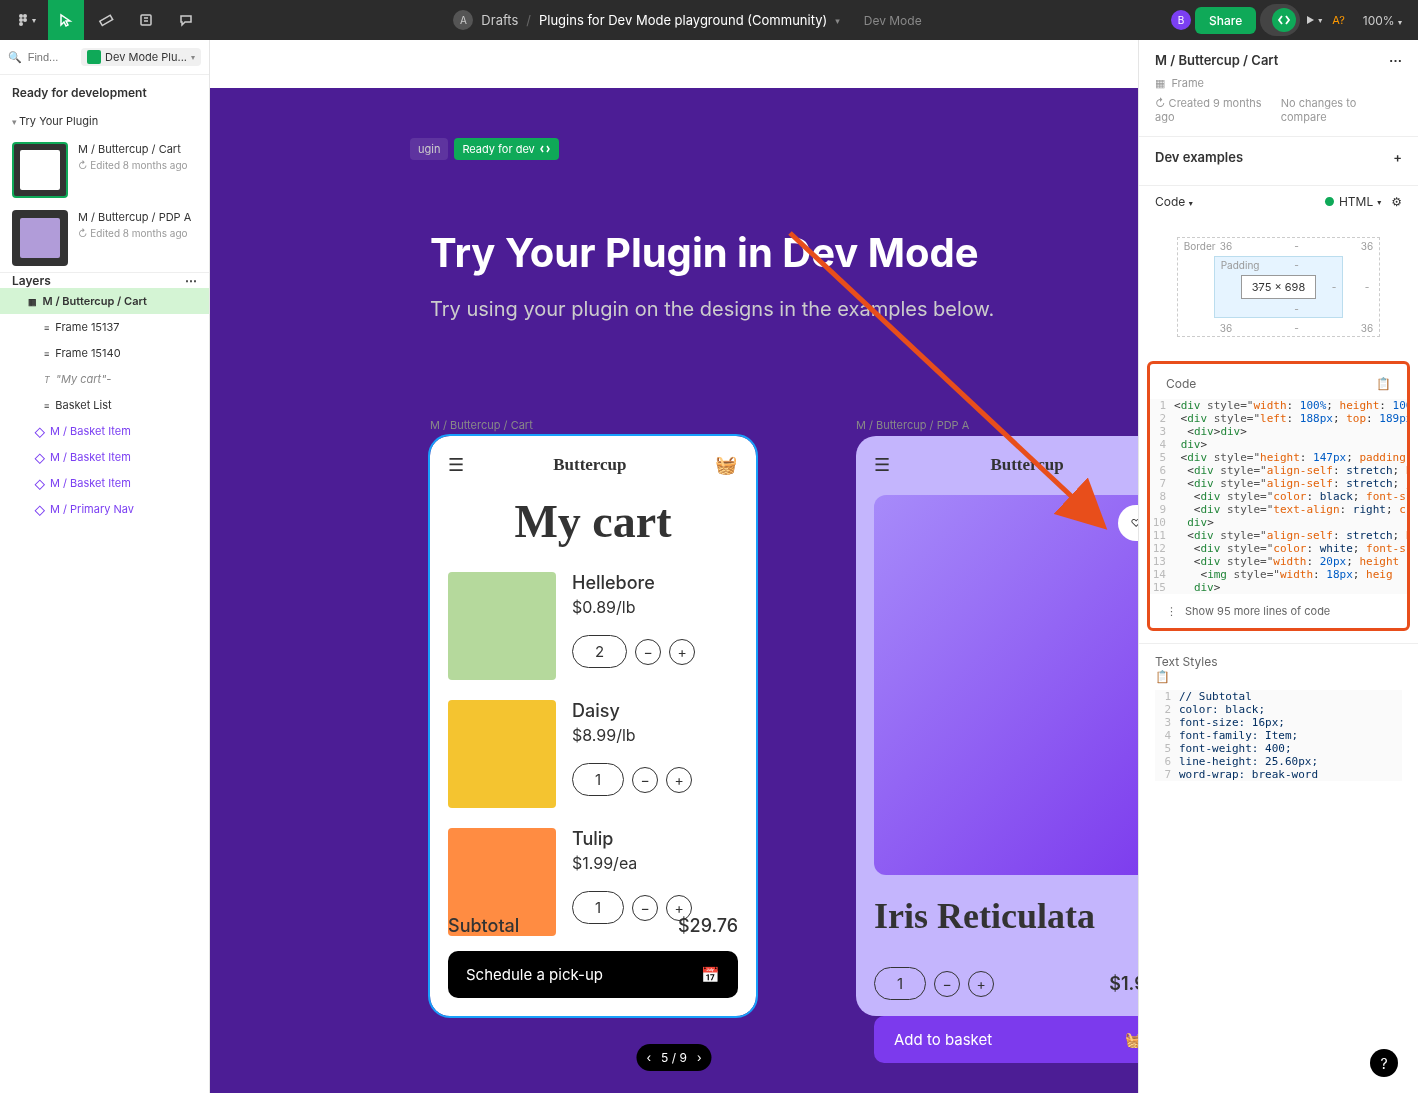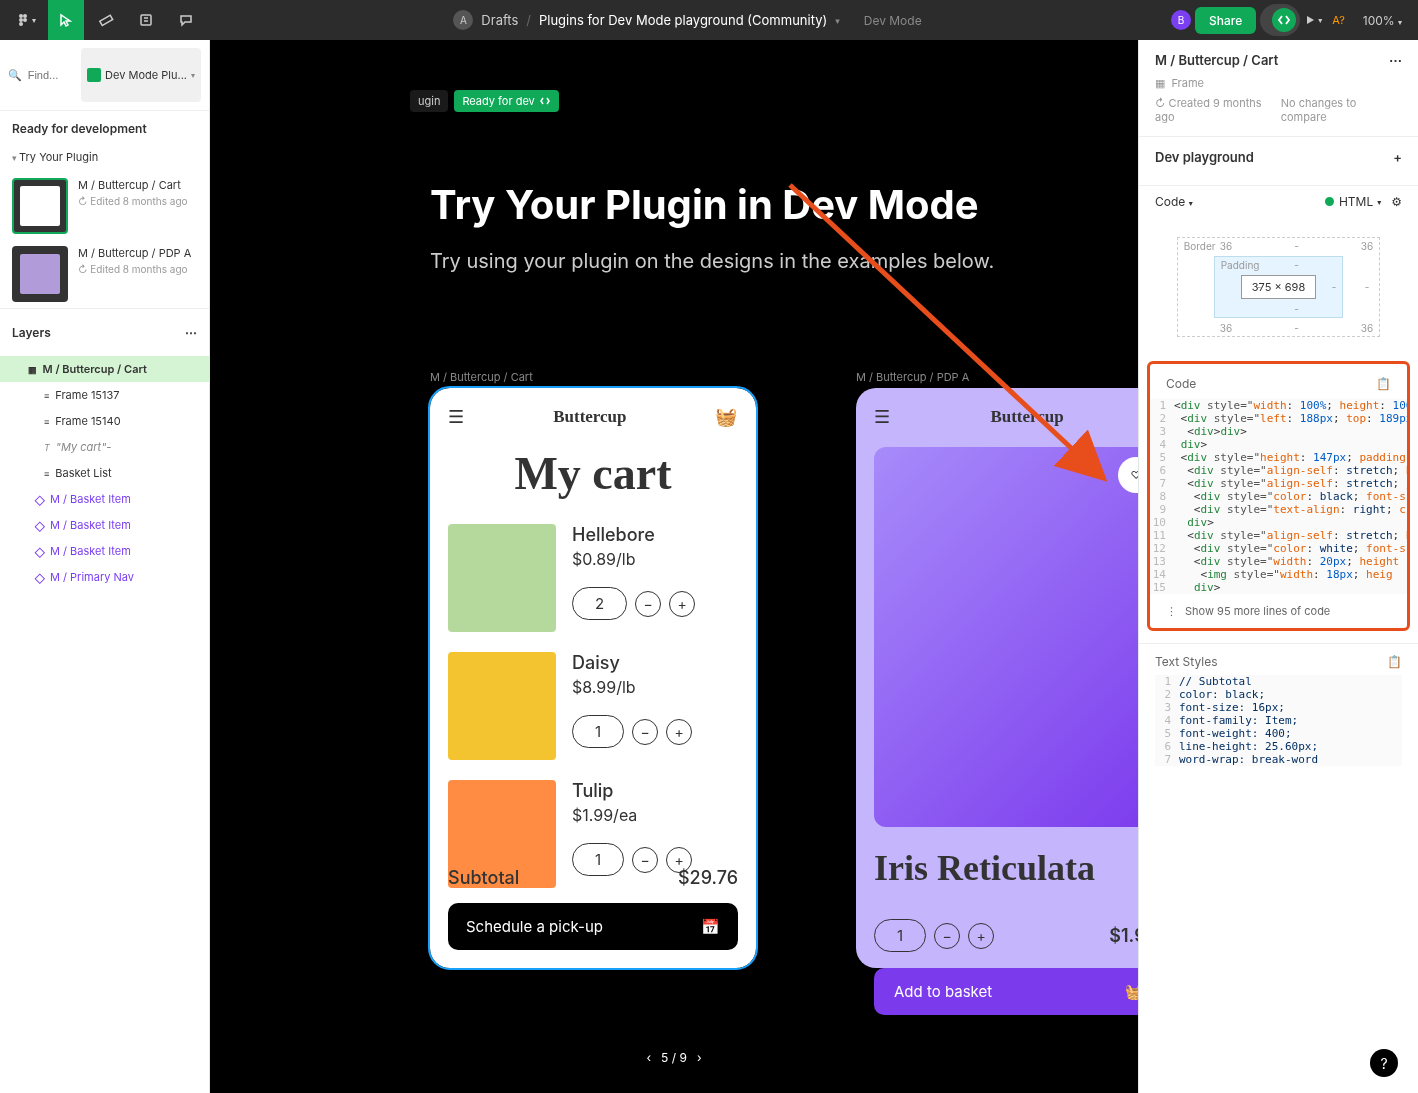--- a/index.html
+++ b/index.html
@@ -15,39 +15,39 @@
 .avatar { width: 20px; height: 20px; border-radius: 50%; background: #555; display: flex; align-items: center; justify-content: center; font-size: 10px; }
 .avatar.purple { background: #7b3ff2; color: #fff; }
 .share-btn { background: #0fa958; color: #fff; padding: 6px 14px; border-radius: 6px; font-size: 12px; font-weight: 500; }
 .devmode-pill { background: #444; border-radius: 16px; padding: 4px 4px 4px 12px; display: flex; align-items: center; gap: 6px; }
 .devmode-toggle { width: 24px; height: 24px; border-radius: 50%; background: #0fa958; display: flex; align-items: center; justify-content: center; }
 .zoom { font-size: 12px; padding: 0 8px; }
 
 
 .main { flex: 1; display: flex; overflow: hidden; }
 .left-panel { width: 210px; background: #fff; border-right: 1px solid #e5e5e5; display: flex; flex-direction: column; }
-.canvas { flex: 1; background: #000000; position: relative; overflow: hidden; }
+.canvas { flex: 1; background: #4c1d95; position: relative; overflow: hidden; margin-top: 48px; }
 .right-panel { width: 280px; background: #fff; border-left: 1px solid #e5e5e5; overflow-y: auto; }
 
 
 .search-row { display: flex; align-items: center; padding: 8px; gap: 6px; border-bottom: 1px solid #eee; }
 .search-row input { border: none; outline: none; flex: 1; font-size: 11px; width: 40px; }
-.page-pill { background: #f0f0f0; border-radius: 4px; padding: 20px 6px; display: flex; align-items: center; gap: 4px; font-size: 11px; }
+.page-pill { background: #f0f0f0; border-radius: 4px; padding: 2px 6px; display: flex; align-items: center; gap: 4px; font-size: 11px; }
 .page-pill .ic { width: 14px; height: 14px; background: #0fa958; border-radius: 2px; }
 .section-h { padding: 10px 12px; font-size: 12px; font-weight: 600; }
 .section-sub { padding: 4px 12px 8px; font-size: 11px; color: #333; }
 .section-sub::before { content: "▾ "; color: #888; font-size: 9px; }
 .thumb-row { display: flex; gap: 10px; padding: 6px 12px; align-items: flex-start; }
 .thumb-row.sel .thumb { border: 2px solid #0fa958; }
 .thumb { width: 56px; height: 56px; background: #333; border-radius: 4px; border: 2px solid transparent; position: relative; overflow: hidden; }
 .thumb-inner { position: absolute; inset: 6px; background: #fff; border-radius: 2px; }
 .thumb-inner.purple { background: #b19cd9; }
 .thumb-meta .name { font-size: 11px; margin-bottom: 3px; }
 .thumb-meta .time { font-size: 10px; color: #999; }
-.layers-h { padding: 16px 12px; font-size: 12px; font-weight: 600; display: flex; justify-content: space-between; border-top: 1px solid #eee; }
+.layers-h { padding: 0 12px; font-size: 12px; font-weight: 600; display: flex; justify-content: space-between; border-top: 1px solid #eee; }
 .layer { padding: 6px 12px 6px 28px; font-size: 11px; display: flex; align-items: center; gap: 6px; cursor: pointer; }
 .layer.sel { background: #d4f4d4; font-weight: 600; }
 .layer.d1 { padding-left: 44px; }
 .layer.d2 { padding-left: 34px; color: #7b3ff2; }
 .layer .ic { width: 10px; height: 10px; display: inline-block; }
 .layer.d2 .ic::before { content: "◇"; color: #7b3ff2; }
 .layer.txt { font-style: italic; color: #888; }
 .badges { position: absolute; top: 50px; left: 200px; display: flex; gap: 6px; }
 .badge { padding: 4px 8px; border-radius: 4px; font-size: 11px; background: rgba(255,255,255,0.1); color: #ccc; }
 .badge.ready { background: #0fa958; color: #fff; display: flex; align-items: center; gap: 4px; }
@@ -104,21 +104,21 @@
 .code-line { display: flex; }
 .code-line .ln { width: 24px; text-align: right; color: #bbb; padding-right: 8px; user-select: none; }
 .code-line .ct { flex: 1; white-space: pre; overflow: hidden; }
 .tk-tag { color: #22863a; }
 .tk-attr { color: #555; }
 .tk-prop { color: #e36209; }
 .tk-val { color: #005cc5; }
 .tk-str { color: #032f62; }
 .show-more { padding: 10px 16px; font-size: 11px; color: #666; display: flex; gap: 8px; align-items: center; }
 .text-styles { padding: 10px 16px; border-top: 1px solid #eee; }
-.ts-h { font-size: 12px; color: #666; margin-bottom: 6px; display: flex; justify-content: space-between; }
+.ts-h { font-size: 12px; color: #666; margin-bottom: 6px; display: flex; justify-content: space-between; flex-direction: column; }
 .arrow { position: absolute; top: 135px; left: 570px; width: 340px; height: 320px; pointer-events: none; z-index: 50; }
 .help-btn { position: fixed; bottom: 16px; right: 20px; width: 28px; height: 28px; background: #000; color: #fff; border-radius: 50%; display: flex; align-items: center; justify-content: center; font-size: 14px; }
 </style>
 </head>
 <body>
 
 <div class="app">
 
   <div class="toolbar">
     <div class="tb-btn">
@@ -384,21 +384,21 @@
             <span>▦</span> 
             <span>Frame</span>
           </div>
         <div class="rp-meta2">
           <span>↻ <span>Created 9 months ago</span></span>
           <span>No changes to compare</span>
         </div>
       </div>
       <div class="rp-section">
         <div class="rp-title">
-          <span>Dev playground</span>
+          <span>Dev examples</span>
           <span>+</span>
         </div>
       </div>
       <div class="code-hdr">
         <span><span>Code</span> <span style="font-size:8px">▾</span></span>
         <span class="lang">
             <span style="color:#0fa958">●</span> 
             <span>HTML</span> 
             <span style="font-size:8px">▾</span> 
             <span style="margin-left:6px">⚙</span>

